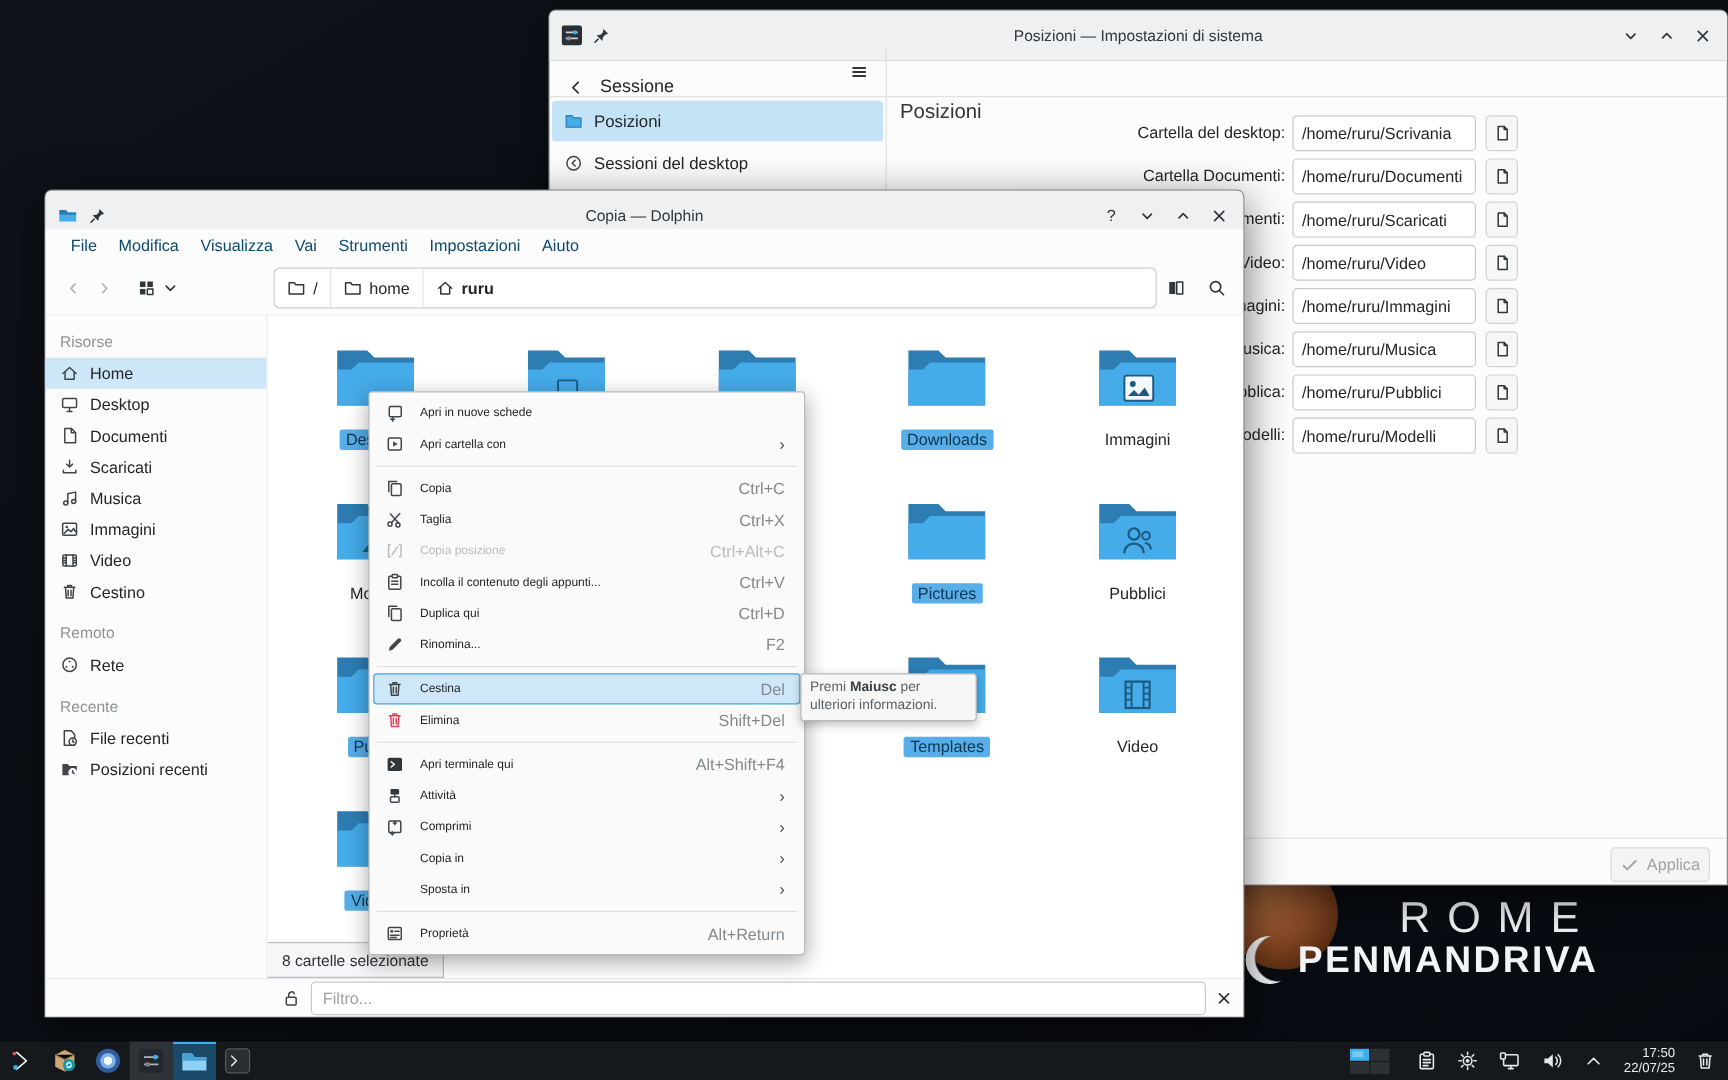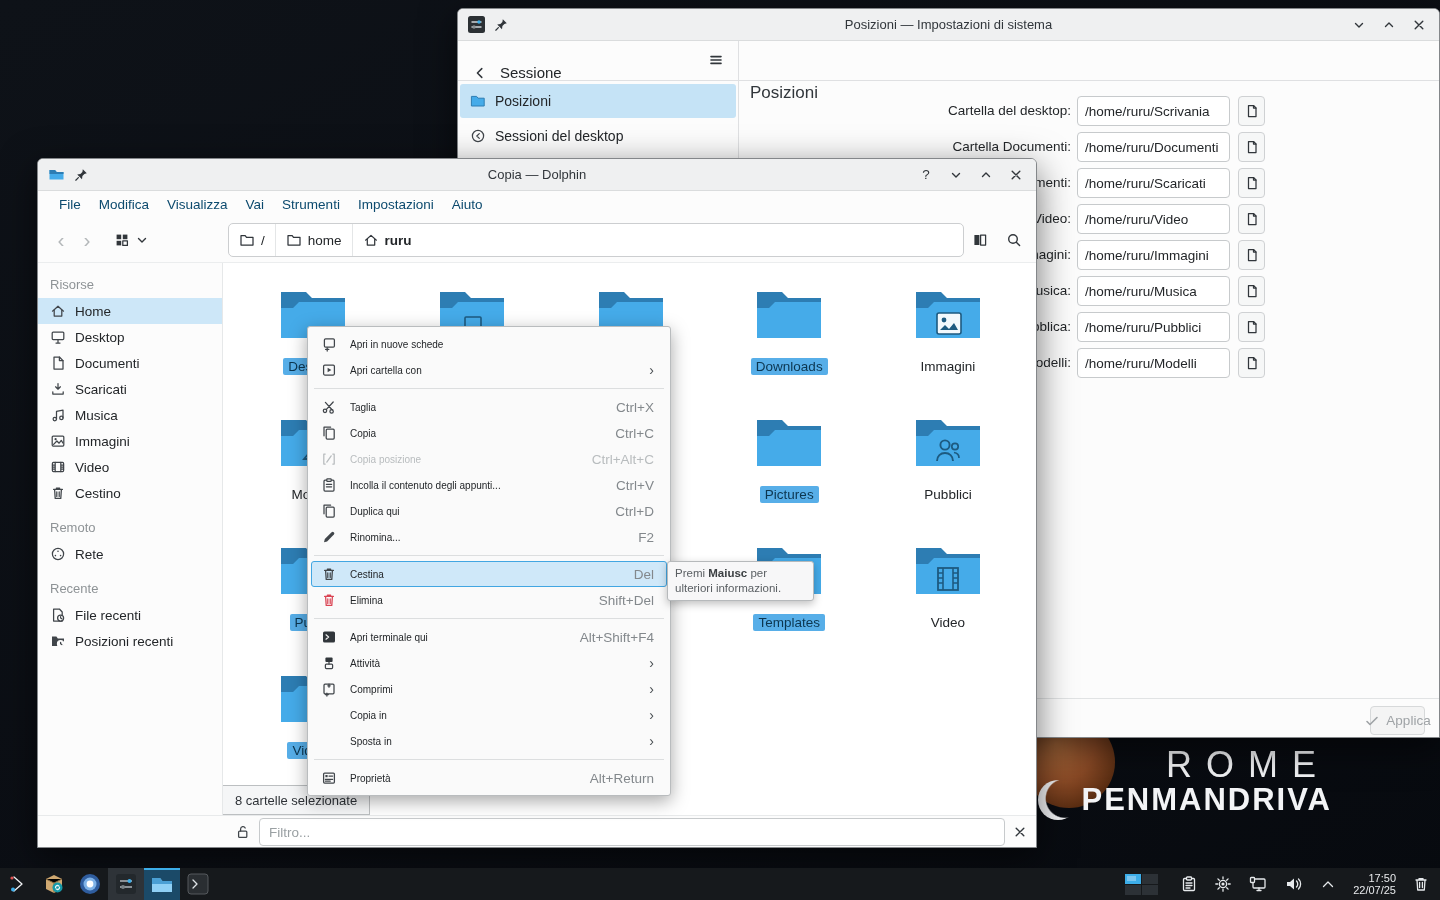--- a/index.html
+++ b/index.html
@@ -13,21 +13,21 @@
   #branding { position:absolute; right:108px; bottom:80px; text-align:right; color:#f3f4f6; z-index:1; }
   #brand-line1 { font-size:36px; font-weight:normal; letter-spacing:14px; line-height:30px; margin-right:2px; }
   #brand-row { display:flex; align-items:center; gap:4px; }
   .crescent { width:40px; height:40px; border-radius:50%;
     background:radial-gradient(circle at 68% 46%, rgba(0,0,0,0) 54%, #f3f4f6 58%); }
   #brand-line2 { font-size:31px; font-weight:bold; letter-spacing:2px; }
 
   
   .window { position:absolute; background:#fcfcfc; border:1px solid #84878a; border-radius:6px 6px 0 0;
     box-shadow:0 10px 36px rgba(0,0,0,.55); }
-  .titlebar { position:absolute; left:0; top:0; right:0; height:32px; background:#eff0f1;
+  .titlebar { position:absolute; left:0; top:0; right:0; height:42px; background:#eff0f1;
     border-bottom:1px solid #dadcdd; border-radius:5px 5px 0 0; display:flex; align-items:center; }
   .titlebar .win-title { position:absolute; left:0; right:0; text-align:center; font-size:13px; color:#31363b; pointer-events:none; }
   .tb-left { display:flex; align-items:center; gap:8px; margin-left:10px; z-index:2; }
   .tb-right { position:absolute; right:12px; display:flex; align-items:center; gap:14px; z-index:2; }
   .tb-btn { width:16px; height:16px; display:flex; align-items:center; justify-content:center; color:#31363b; }
   .icon { display:inline-flex; align-items:center; justify-content:center; }
 
   
   #settings-window { left:457px; top:8px; width:983px; height:730px; z-index:10; }
   #s-header { position:absolute; top:32px; left:0; right:0; height:40px; border-bottom:1px solid #dfe0e2; }
@@ -39,21 +39,21 @@
   #s-page-title { position:absolute; left:292px; top:42px; font-size:17px; color:#31363b; }
   #s-list { position:absolute; left:0; top:74px; width:280px; }
   .s-list-item { height:34px; margin:1px 2px; display:flex; align-items:center; gap:9px; padding-left:10px; border-radius:3px; font-size:14px; }
   .s-list-item.selected { background:#c5e3f6; }
   #s-form { position:absolute; left:280px; top:72px; right:0; }
   .s-row { position:absolute; height:30px; display:flex; align-items:center; }
   .s-row-label { position:absolute; width:300px; text-align:right; color:#232629; }
   .s-row-input { position:absolute; height:30px; width:153px; border:1px solid #c7cacc; border-radius:4px; background:#ffffff; padding:0 7px; font-size:13.5px; color:#232629; font-family:"Liberation Sans",sans-serif; }
   .s-row-browse { position:absolute; width:27px; height:30px; border:1px solid #cfd1d3; border-radius:4px; background:#f6f7f7; display:flex; align-items:center; justify-content:center; }
   #s-footer-sep { position:absolute; left:0; right:0; top:689px; height:1px; background:#e1e3e4; }
-  #s-apply { position:absolute; right:14px; top:697px; width:55px; height:29px; border:1px solid #d7d9da; border-radius:4px; background:#f4f4f4; color:#9fa3a6; display:flex; align-items:center; justify-content:center; gap:6px; font-size:13.5px; }
+  #s-apply { position:absolute; right:14px; top:697px; width:83px; height:29px; border:1px solid #d7d9da; border-radius:4px; background:#f4f4f4; color:#9fa3a6; display:flex; align-items:center; justify-content:center; gap:6px; font-size:13.5px; }
 
   
   #dolphin-window { left:37px; top:158px; width:1000px; height:690px; z-index:20; }
   #d-menubar { position:absolute; top:32px; left:0; right:0; height:26px; background:#fcfcfc; display:flex; align-items:center; padding-left:12px; }
   .menu-item { padding:0 9px; font-size:13.5px; color:#0c4a6e; }
   #d-toolbar { position:absolute; top:58px; left:0; right:0; height:46px; background:#fcfcfc; border-bottom:1px solid #ebedee; display:flex; align-items:center; }
   .nav-arrow { font-size:21px; color:#b3b7b9; width:26px; text-align:center; line-height:20px; }
   #d-viewmode { display:flex; align-items:center; gap:4px; margin-left:14px; }
   #d-crumbbar { position:absolute; left:190px; top:6px; width:736px; height:34px; background:#ffffff; border:1px solid #ccced0; border-radius:5px; display:flex; align-items:center; }
   .crumb { display:flex; align-items:center; gap:6px; padding:0 10px; height:100%; border-right:1px solid #e4e6e7; font-size:13.5px; color:#232629; }
@@ -700,37 +700,37 @@
             <path d="M6.6 5.8v4.4L10.4 8z" fill="#40454a" stroke="none"></path>
           </svg>
         </span>
         <span class="cm-label">Apri cartella con</span>
         <span class="cm-sub">›</span>
       </div>
       <div class="cm-sep"></div>
       <div class="cm-item">
         <span class="cm-icon icon">
           <svg width="16" height="16" viewBox="0 0 16 16" fill="none" stroke="#40454a" stroke-width="1.25" stroke-linecap="round" stroke-linejoin="round">
+            <rect x="5.2" y="4.2" width="8" height="9.8" rx="1"></rect>
+            <path d="M3 10.8V2.2h6.6"></path>
+          </svg>
+        </span>
+        <span class="cm-label">Copia</span>
+        <span class="cm-shortcut">Ctrl+C</span>
+      </div>
+      <div class="cm-item">
+        <span class="cm-icon icon">
+          <svg width="16" height="16" viewBox="0 0 16 16" fill="none" stroke="#40454a" stroke-width="1.25" stroke-linecap="round" stroke-linejoin="round">
             <circle cx="4" cy="11.8" r="1.7"></circle>
             <circle cx="10.6" cy="12.4" r="1.7"></circle>
             <path d="M5.2 10.6 12.2 3M4.4 3.4l6.9 7.6"></path>
           </svg>
         </span>
         <span class="cm-label">Taglia</span>
         <span class="cm-shortcut">Ctrl+X</span>
-      </div>
-      <div class="cm-item">
-        <span class="cm-icon icon">
-          <svg width="16" height="16" viewBox="0 0 16 16" fill="none" stroke="#40454a" stroke-width="1.25" stroke-linecap="round" stroke-linejoin="round">
-            <rect x="5.2" y="4.2" width="8" height="9.8" rx="1"></rect>
-            <path d="M3 10.8V2.2h6.6"></path>
-          </svg>
-        </span>
-        <span class="cm-label">Copia</span>
-        <span class="cm-shortcut">Ctrl+C</span>
       </div>
       <div class="cm-item disabled">
         <span class="cm-icon icon">
           <svg width="16" height="16" viewBox="0 0 16 16" fill="none" stroke="#b8bcbe" stroke-width="1.25" stroke-linecap="round" stroke-linejoin="round">
             <path d="M4.2 3H2.8v10h1.4M11.8 3h1.4v10h-1.4"></path>
             <path d="M5.8 11.2 10.2 4.8"></path>
           </svg>
         </span>
         <span class="cm-label">Copia posizione</span>
         <span class="cm-shortcut">Ctrl+Alt+C</span>

